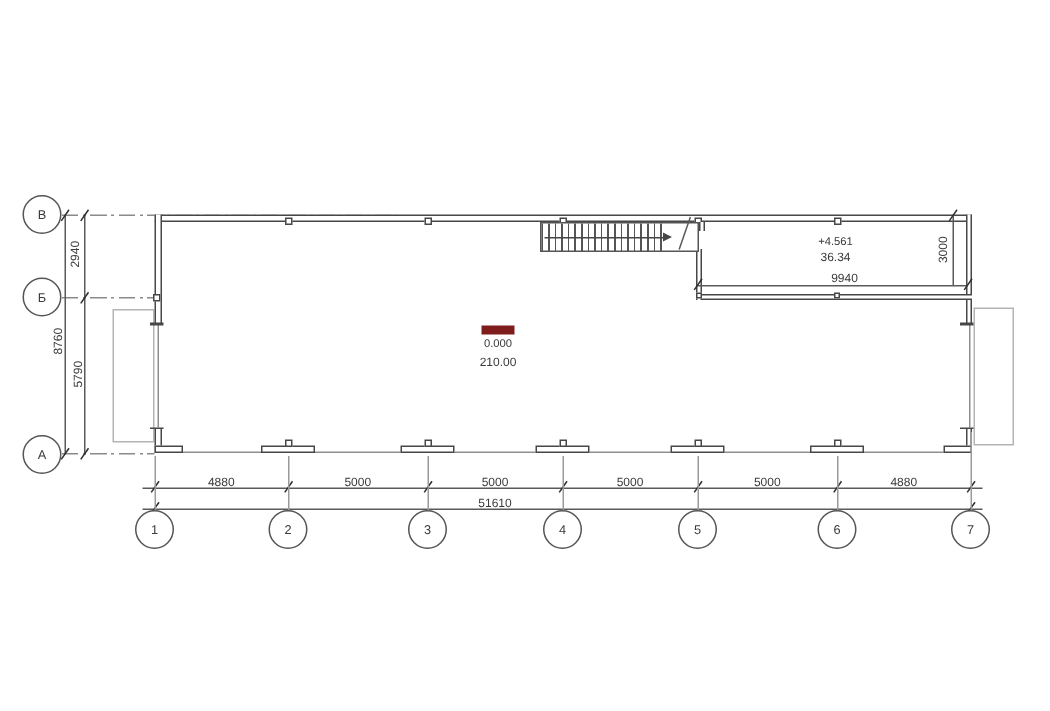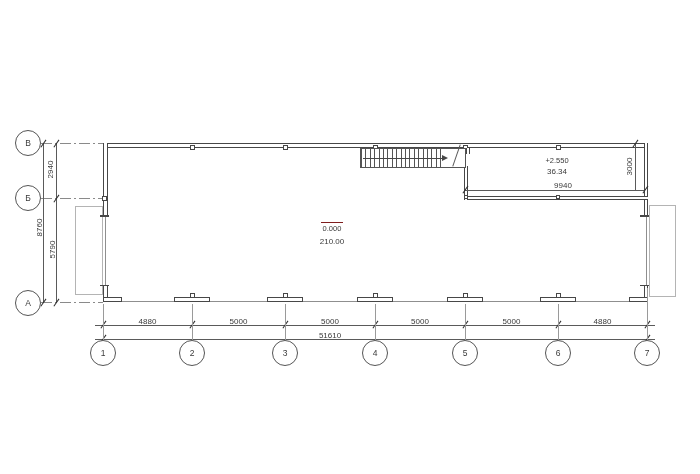--- a/index.html
+++ b/index.html
@@ -29,21 +29,21 @@
   .platform{box-sizing:border-box;border:1.5px solid #b4b4b4;background:#fff;}
   
   .stairbox{box-sizing:border-box;border:1px solid #555;background:#fff;}
   .treads{background:repeating-linear-gradient(90deg,#555 0 1px,transparent 1px 4.4px);}
   .arrowshaft{height:1px;background:#474747;}
   .arrowhead{width:0;height:0;border-left:6px solid #474747;border-top:3.5px solid transparent;border-bottom:3.5px solid transparent;}
   .breakline{width:1.2px;background:#5a5a5a;transform:rotate(19deg);}
   .lvltext{font-size:7.5px;text-align:center;white-space:nowrap;color:#3a3a3a;}
   .title{font-size:9.5px;font-style:italic;color:#3a3a3a;border-bottom:1px solid #9a9a9a;
          padding:0 10px 2px 2px;white-space:nowrap;}
-  .overline{border-top:1px solid #7f1d1d;padding:1px 2px 0 2px;}
+  .overline{border-top:6px solid #7f1d1d;padding:1px 2px 0 2px;}
 </style>
 </head>
 <body>
 
 <div id="canvas">
 
 
   <div class="abs axh" style="left:41px;top:142.5px;width:224px;"></div>
   <div class="abs axh" style="left:41px;top:197.5px;width:62px;"></div>
   <div class="abs axh" style="left:41px;top:302px;width:62px;"></div>
@@ -94,21 +94,21 @@
   <div class="abs treads" style="left:361px;top:148.5px;width:83px;height:19px;"></div>
   <div class="abs arrowshaft" style="left:363px;top:157.5px;width:80px;"></div>
   <div class="abs arrowhead" style="left:442px;top:154.5px;"></div>
   <div class="abs breakline" style="left:455.5px;top:143.5px;height:23px;"></div>
 
   <div class="abs lvltext" style="left:311px;top:224px;width:42px;">
     <span class="overline">0.000</span>
   </div>
   <div class="abs lvltext" style="left:311px;top:237px;width:42px;font-size:8px;">210.00</div>
 
-  <div class="abs lvltext" style="left:527px;top:156px;width:60px;">+2.550</div>
+  <div class="abs lvltext" style="left:527px;top:156px;width:60px;">+4.561</div>
   <div class="abs lvltext" style="left:527px;top:166.5px;width:60px;font-size:8px;">36.34</div>
 
   <div class="abs dimh" style="left:465px;top:189.5px;width:180px;"></div>
   <div class="abs dimtext" style="left:533px;top:180.5px;width:60px;text-align:center;">9940</div>
   <div class="abs dimv" style="left:634.5px;top:143px;height:47px;"></div>
   <div class="abs dimtext rot" style="left:604px;top:162px;width:50px;">3000</div>
   <div class="abs tick" style="left:460.5px;top:189px;"></div>
   <div class="abs tick" style="left:640.5px;top:189px;"></div>
   <div class="abs tick" style="left:630.5px;top:143px;"></div>
 

